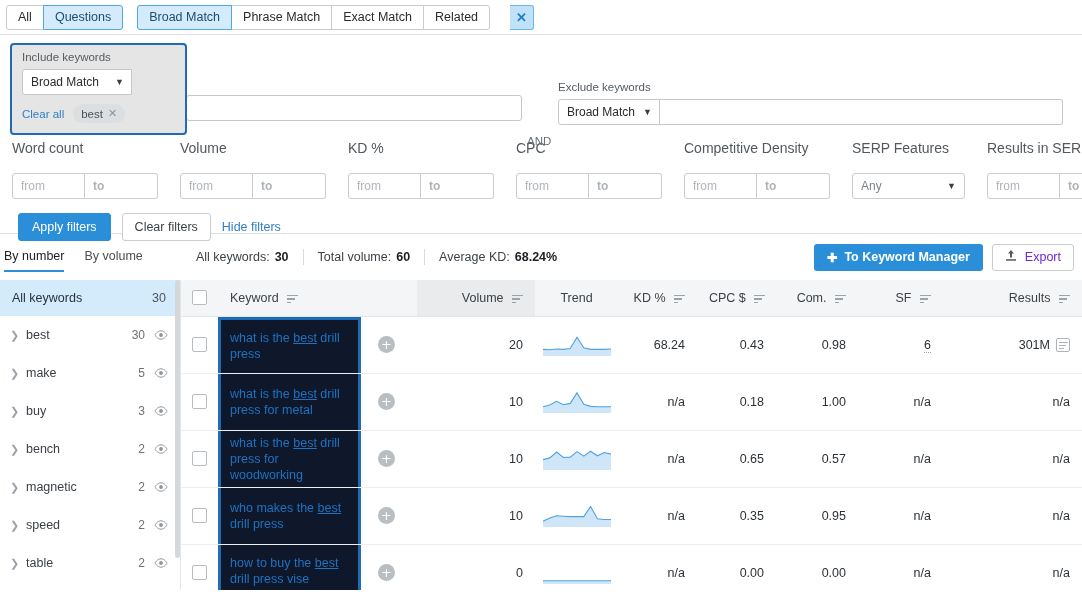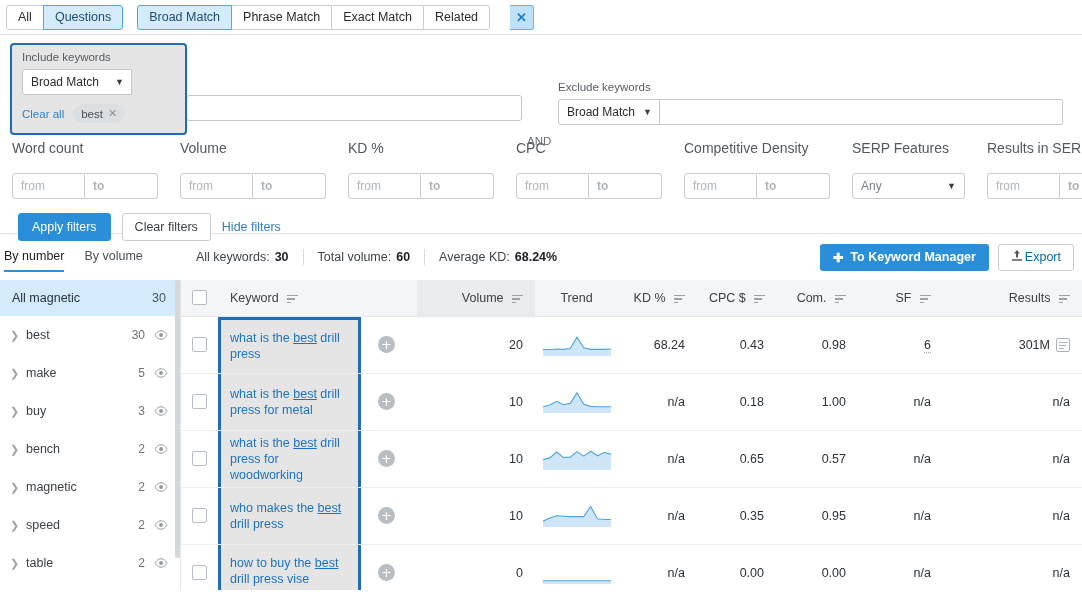--- a/index.html
+++ b/index.html
@@ -206,22 +206,22 @@
   .stat b { color: #1b1f23; font-weight: bold; }
   .divider { width: 1px; height: 16px; background: #d8dbde; }
   .summary-right { margin-left: auto; display: flex; gap: 9px; align-items: center; }
   .btn-kwmanager {
     background: #2a8fd8; color: #fff; border: none; border-radius: 3px;
     height: 27px; padding: 0 13px; font-size: 12.5px; font-weight: bold;
     display: flex; align-items: center; gap: 7px; cursor: pointer;
   }
   .btn-export {
     background: #fff; border: 1px solid #c9cdd1; border-radius: 3px;
-    height: 27px; padding: 0 12px; font-size: 12.5px; color: #0369a1;
-    display: flex; align-items: center; gap: 2px; cursor: pointer;
+    height: 27px; padding: 0 12px; font-size: 12.5px; color: #6d28d9;
+    display: flex; align-items: center; gap: 8px; cursor: pointer;
   }
 
   
   .body { display: flex; height: 310px; }
   .sidebar {
     width: 181px; border-right: 1px solid #e3e6e9;
     position: relative; background: #fff;
   }
   .side-all {
     background: #d3ebfb; height: 36px;
@@ -284,21 +284,21 @@
 
   .cb {
     width: 15px; height: 15px; border: 1px solid #b6bcc2;
     border-radius: 2px; background: #fff; display: inline-block;
     cursor: pointer; vertical-align: middle;
   }
 
   .kwcell { display: flex; align-items: center; height: 56px; }
   .kwbox {
     width: 143px; height: 56px;
-    background: #e5e5e5;
+    background: #0f172a;
     border-left: 3px solid #1f6bb5;
     border-right: 3px solid #1f6bb5;
     display: flex; align-items: center;
     padding: 0 7px 0 9px;
   }
   tbody tr:first-child .kwbox { border-top: 3px solid #1f6bb5; height: 56px; }
   tbody tr:last-child .kwbox { border-bottom: 3px solid #1f6bb5; }
   .kwlink {
     color: #1f72c0; font-size: 12.5px; line-height: 16px;
     cursor: pointer; word-break: break-word;
@@ -490,21 +490,21 @@
         </span>
         <span>Export</span>
       </div>
     </div>
   </div>
 
   <div class="body">
 
     <div class="sidebar">
       <div class="side-all">
-        <span>All magnetic</span>
+        <span>All keywords</span>
         <span class="cnt">30</span>
       </div>
       <div id="sidebar-items">
           <div class="side-item">
             <span class="side-chevron">❯</span>
             <span class="side-name">best</span>
             <span class="side-cnt">30</span>
             <span class="eye">
               <svg width="14" height="10" viewBox="0 0 14 10">
                 <path d="M7 0.8 C3.2 0.8 1 5 1 5 S3.2 9.2 7 9.2 S13 5 13 5 S10.8 0.8 7 0.8 Z" fill="none" stroke="#8d959d" stroke-width="1"></path>

